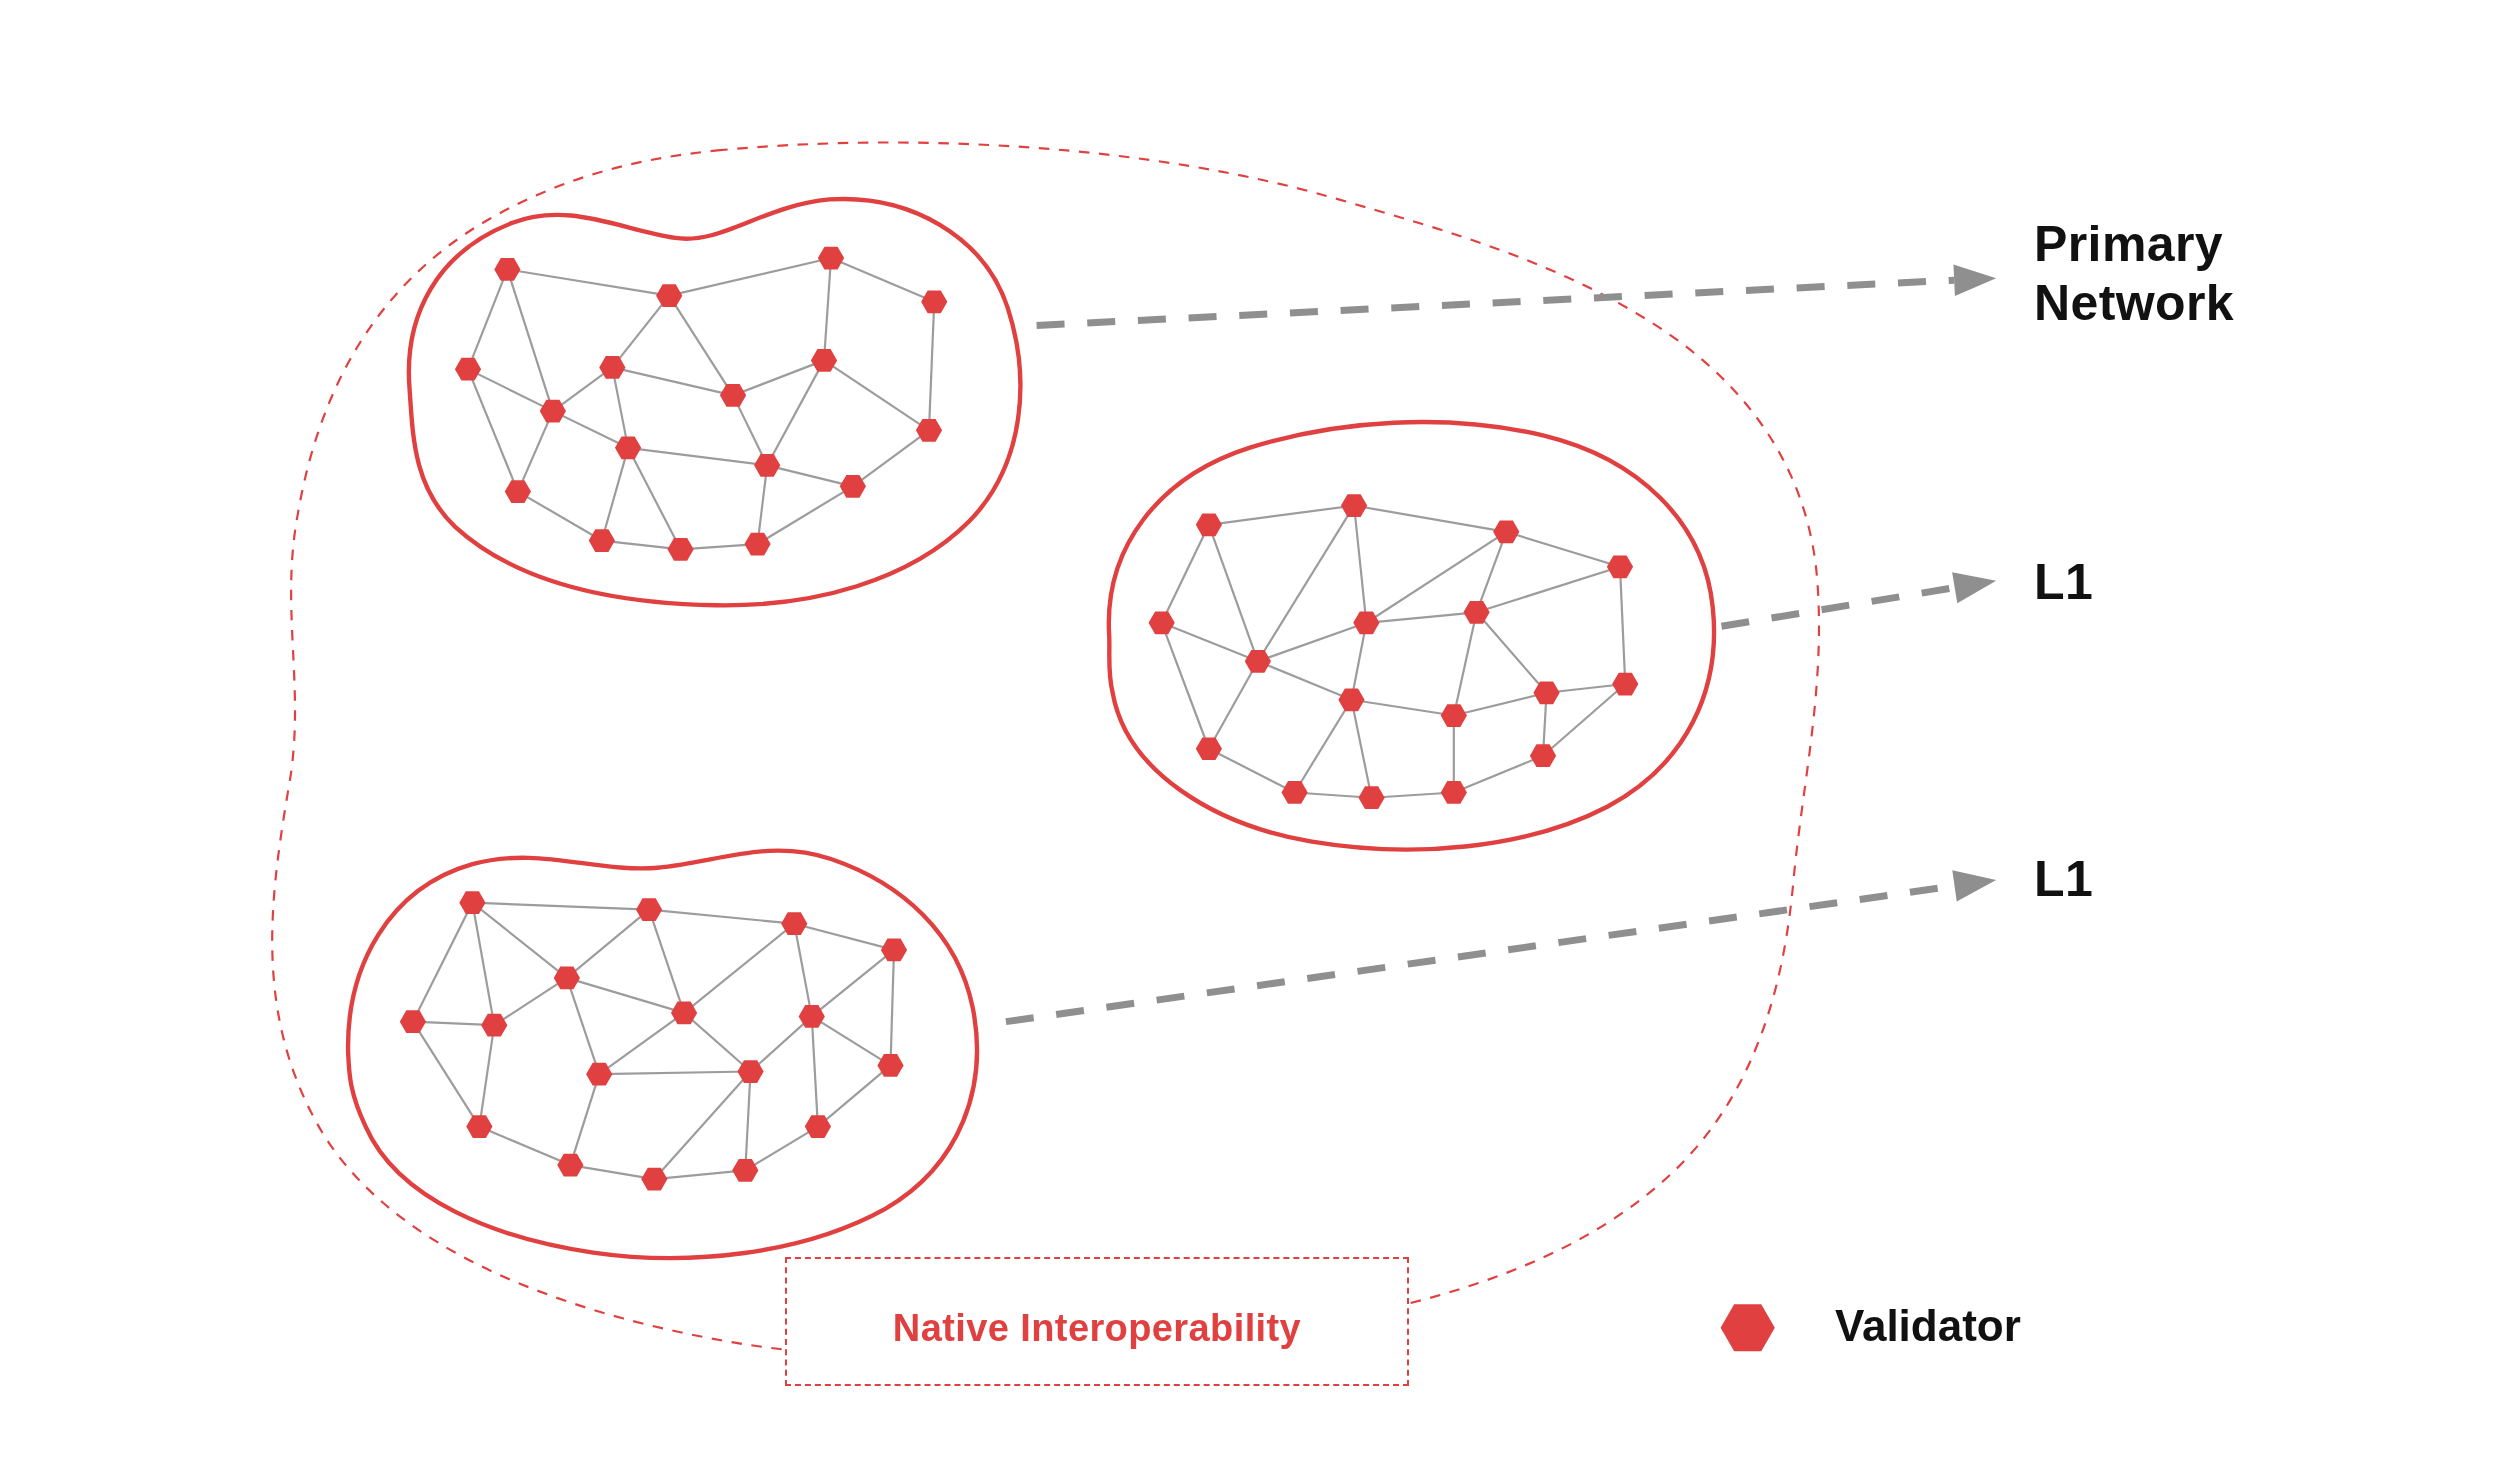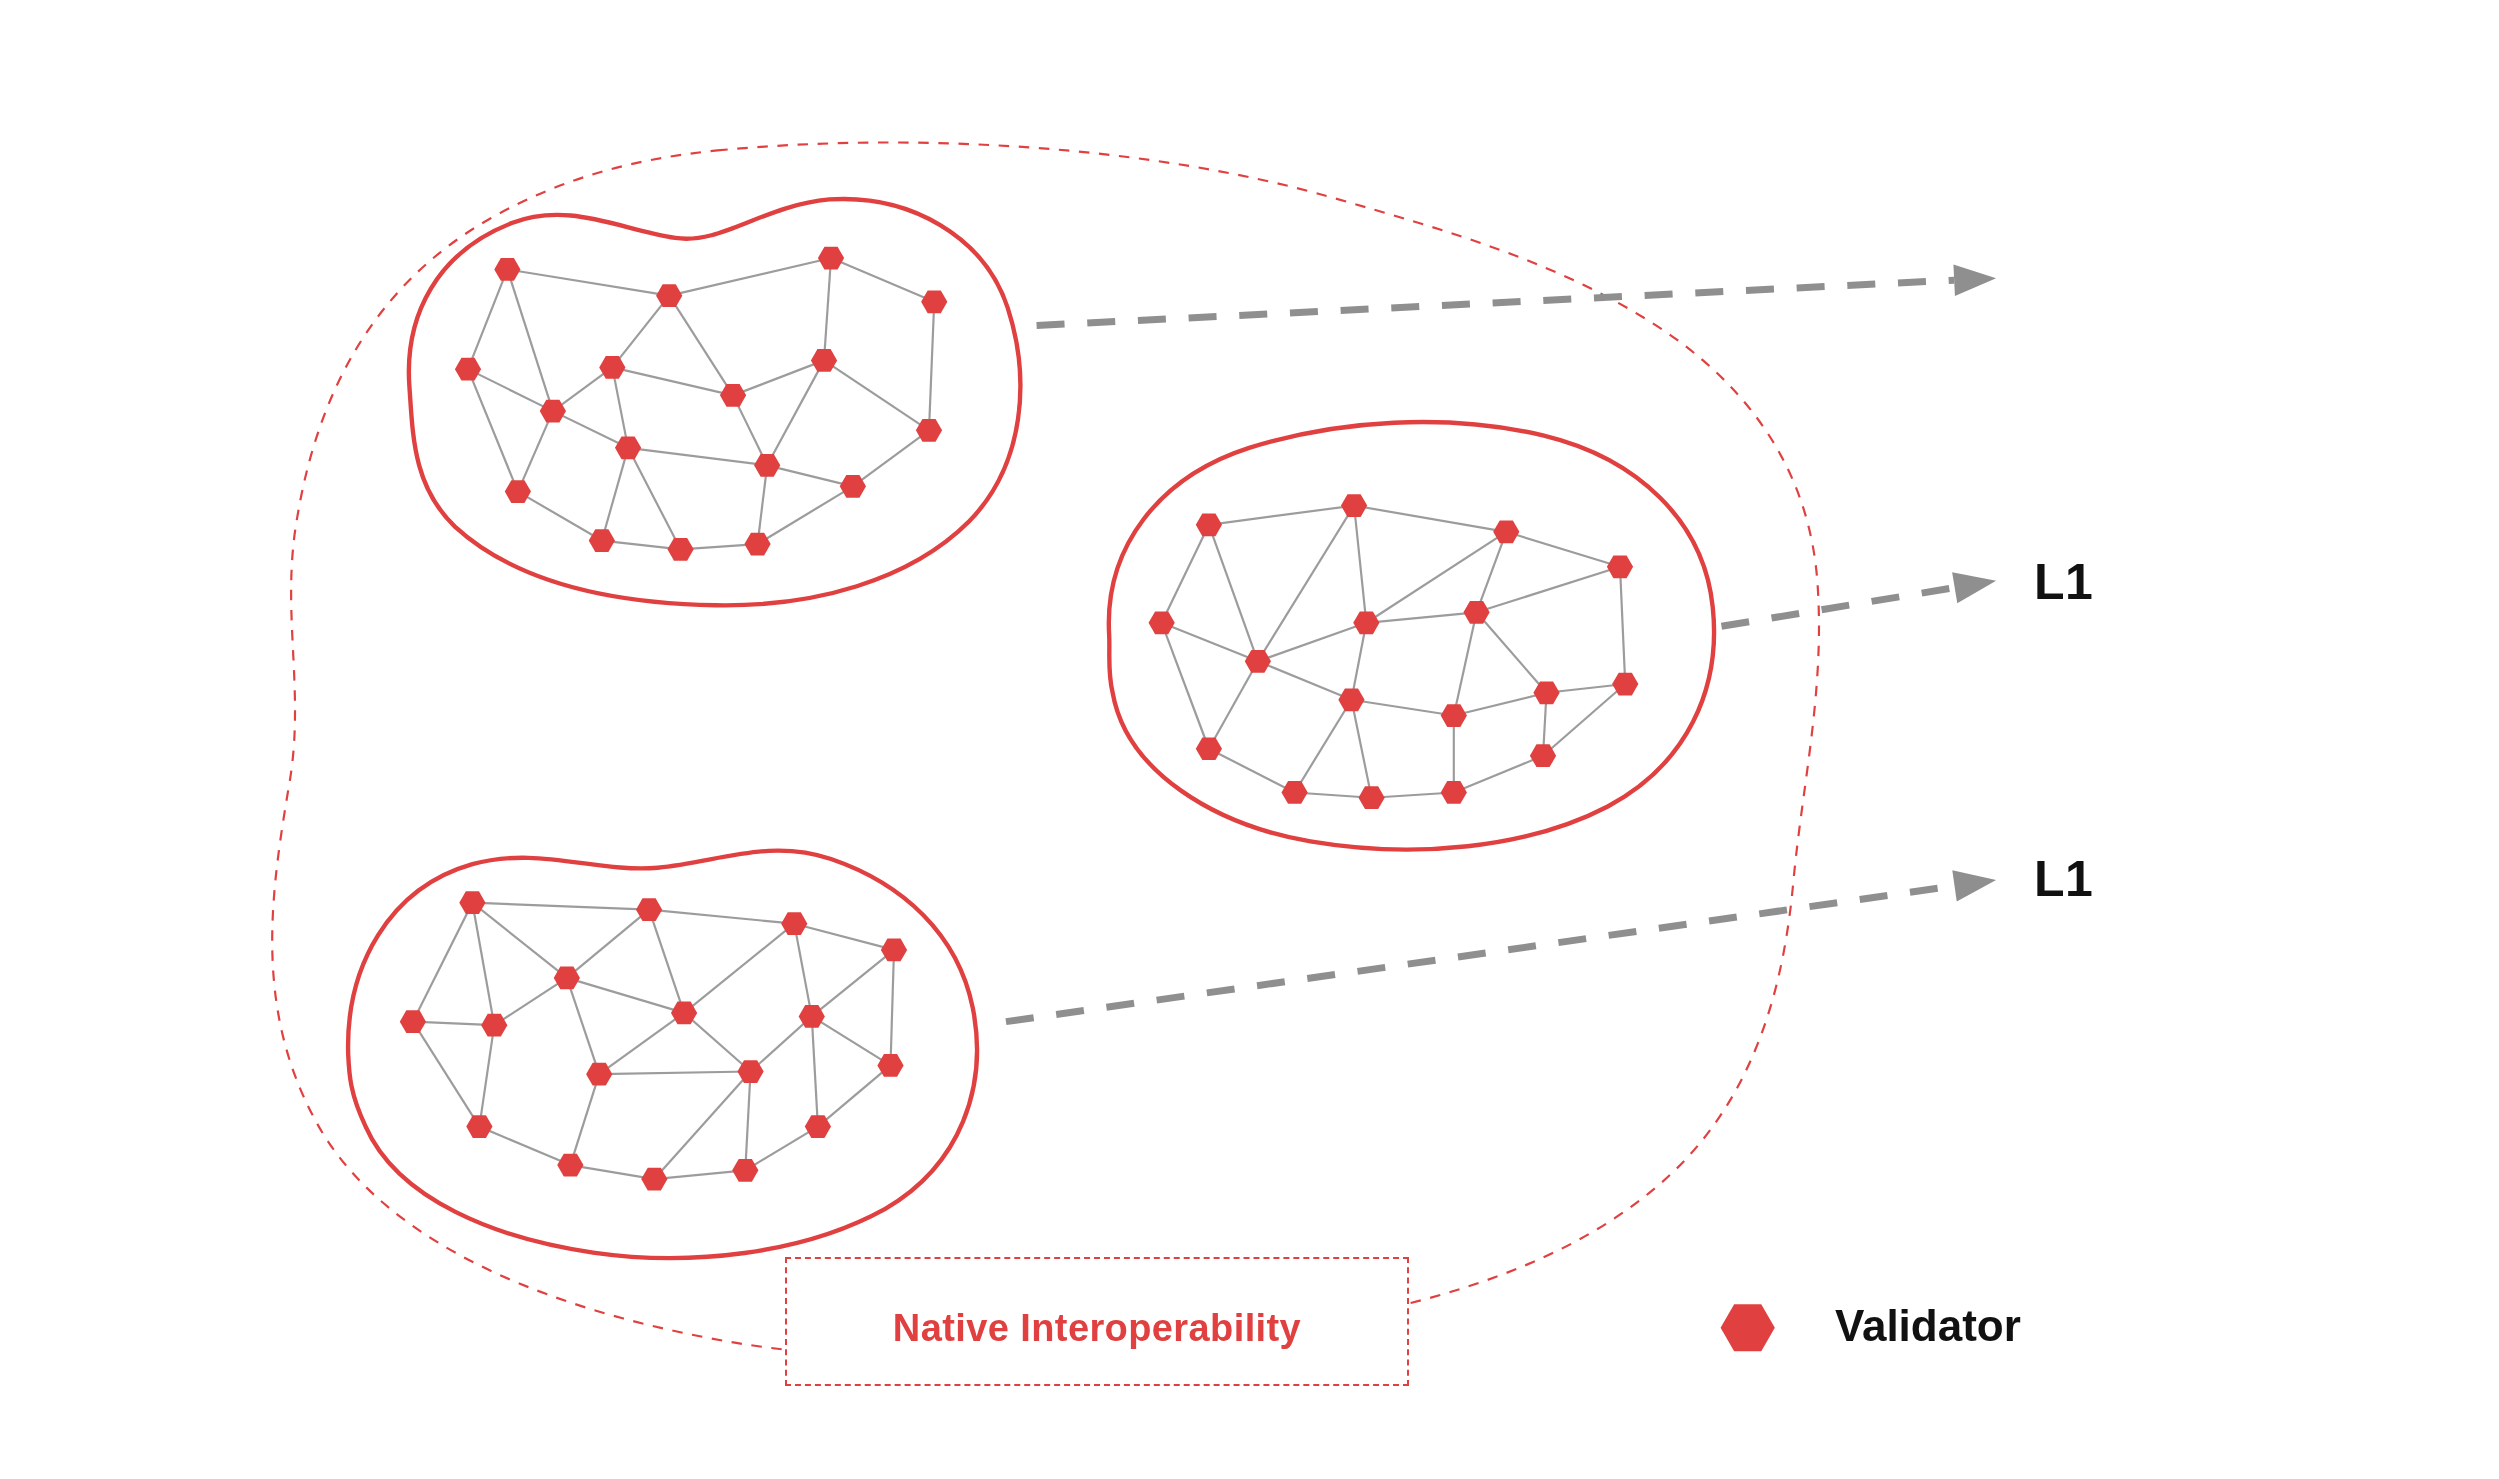--- a/index.html
+++ b/index.html
@@ -205,20 +205,21 @@
       <polygon points="700.0,1228.0 692.5,1241.0 677.5,1241.0 670.0,1228.0 677.5,1215.0 692.5,1215.0" fill="#E0403F"></polygon>
       <polygon points="873.0,1225.0 865.5,1238.0 850.5,1238.0 843.0,1225.0 850.5,1212.0 865.5,1212.0" fill="#E0403F"></polygon>
       <polygon points="563.0,1288.0 555.5,1301.0 540.5,1301.0 533.0,1288.0 540.5,1275.0 555.5,1275.0" fill="#E0403F"></polygon>
       <polygon points="667.0,1332.0 659.5,1345.0 644.5,1345.0 637.0,1332.0 644.5,1319.0 659.5,1319.0" fill="#E0403F"></polygon>
       <polygon points="763.0,1348.0 755.5,1361.0 740.5,1361.0 733.0,1348.0 740.5,1335.0 755.5,1335.0" fill="#E0403F"></polygon>
       <polygon points="867.0,1338.0 859.5,1351.0 844.5,1351.0 837.0,1338.0 844.5,1325.0 859.5,1325.0" fill="#E0403F"></polygon>
       <polygon points="950.0,1288.0 942.5,1301.0 927.5,1301.0 920.0,1288.0 927.5,1275.0 942.5,1275.0" fill="#E0403F"></polygon>
       <polygon points="2029.0,1518.0 2013.5,1544.8 1982.5,1544.8 1967.0,1518.0 1982.5,1491.2 2013.5,1491.2" fill="#E0403F"></polygon>
     </svg>
 
+  <div class="label primary">Primary Network</div>
   <div class="label l1a">L1</div>
   <div class="label l1b">L1</div>
 
   <div class="interop-box">
     <span>Native Interoperability</span>
   </div>
 
   <div class="legend-text">Validator</div>
 
 </div>

